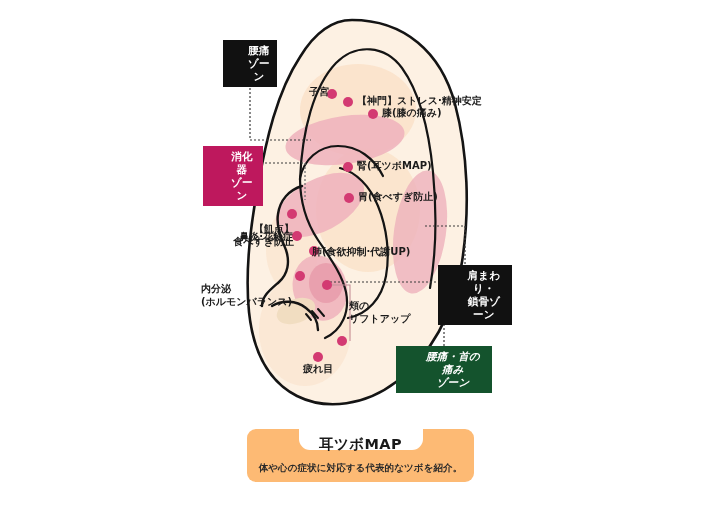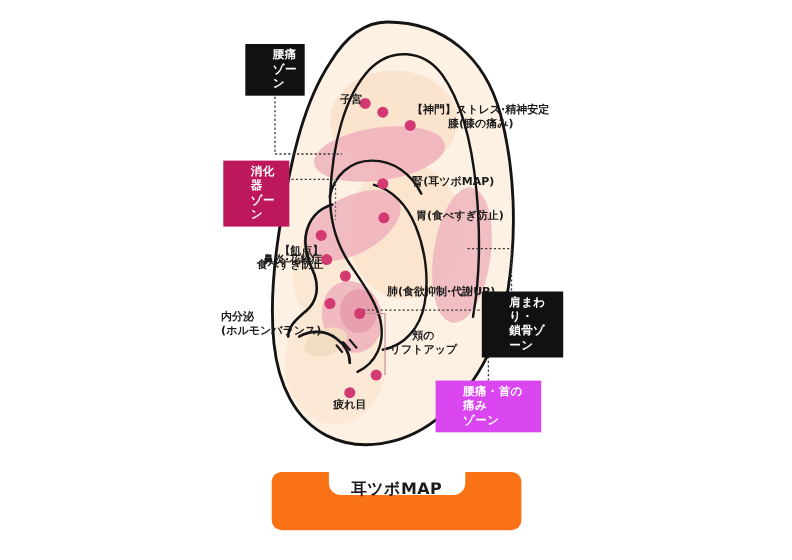--- a/index.html
+++ b/index.html
@@ -21,38 +21,38 @@
   .layer > *{pointer-events:auto;}
 
   
   .zone-box{
     position:absolute;
     background:#111111;
     color:#ffffff;
     font-weight:bold;
     font-size:10.5px;
     line-height:13px;
-    text-align:left;
+    text-align:center;
     padding:4px 7px 4px 25px;
     letter-spacing:.3px;
     white-space:pre-line;
     box-sizing:border-box;
   }
 
   
   .pt-label{
     position:absolute;
     color:#1b1b1b;
     font-size:10px;
     line-height:12.5px;
     white-space:pre-line;
     font-weight:bold;
     letter-spacing:0px;
   }
-  .pt-label.right{text-align:center;}
+  .pt-label.right{text-align:left;}
   .pt-label.left{text-align:right;}
   .pt-label.center{text-align:left;}
 
   
   #caption{
     position:absolute;
     left:247px;top:429px;
     width:227px;height:53px;
     background:#e2e472;
     border-radius:9px;
@@ -199,39 +199,40 @@
   </svg>
 
   <div class="layer">
     <div id="zone-boxes">
         <div class="zone-box" style="left: 223px; top: 40px; width: 54px; min-height: 35px; background: rgb(17, 17, 17); color: rgb(255, 255, 255);">腰痛
 ゾーン</div>
         <div class="zone-box" style="left: 203px; top: 146px; width: 60px; min-height: 35px; background: #be185d; color: rgb(255, 255, 255);">消化器
 ゾーン</div>
         <div class="zone-box" style="left: 438px; top: 265px; width: 74px; min-height: 35px; background: rgb(17, 17, 17); color: rgb(255, 255, 255);">肩まわり・
 鎖骨ゾーン</div>
-        <div class="zone-box" style="left: 396px; top: 346px; width: 96px; min-height: 35px; background: #d946ef; color: rgb(255, 255, 255);">腰痛・首の痛み
+        <div class="zone-box" style="left: 396px; top: 346px; width: 96px; min-height: 35px; background: #14532d; color: rgb(255, 255, 255); font-style: italic;">腰痛・首の痛み
 ゾーン</div>
       </div>
     <div id="pt-labels">
         <div class="pt-label left" style="left: 277px; top: 86px; width: 52px; color: rgb(27, 27, 27);">子宮</div>
         <div class="pt-label right" style="left: 357px; top: 95px; width: 160px; color: rgb(27, 27, 27);">【神門】ストレス·精神安定</div>
         <div class="pt-label right" style="left: 382px; top: 107px; width: 110px; color: rgb(27, 27, 27);">膝(膝の痛み)</div>
         <div class="pt-label right" style="left: 357px; top: 160px; width: 110px; color: rgb(27, 27, 27);">腎(耳ツボMAP)</div>
         <div class="pt-label right" style="left: 358px; top: 191px; width: 120px; color: rgb(27, 27, 27);">胃(食べすぎ防止)</div>
         <div class="pt-label left" style="left: 227px; top: 196px; width: 66px; color: rgb(27, 27, 27); margin-top: 35px;">鼻炎·花粉症</div>
         <div class="pt-label left" style="left: 216px; top: 223px; width: 78px; color: rgb(27, 27, 27);">【飢点】
 食べすぎ防止</div>
-        <div class="pt-label right" style="left: 336px; top: 246px; width: 130px; color: rgb(27, 27, 27); margin-top: 14px;">肺(食欲抑制·代謝UP)</div>
+        <div class="pt-label right" style="left: 312px; top: 246px; width: 130px; color: rgb(27, 27, 27);">肺(食欲抑制·代謝UP)</div>
         <div class="pt-label center" style="left: 201px; top: 283px; width: 110px; color: rgb(27, 27, 27);">内分泌
 (ホルモンバランス)</div>
         <div class="pt-label right" style="left: 349px; top: 300px; width: 72px; color: rgb(27, 27, 27);">頬の
 リフトアップ</div>
         <div class="pt-label center" style="left: 303px; top: 363px; width: 44px; color: rgb(27, 27, 27);">疲れ目</div>
       </div>
 
-    <div id="caption" style="background: #f97316;">
+    <div id="caption" style="background: #fdba74;">
       <div id="caption-notch" style="background: rgb(255, 255, 255);"></div>
       <div id="caption-title">耳ツボMAP</div>
+      <div id="caption-sub">体や心の症状に対応する代表的なツボを紹介。</div>
     </div>
   </div>
 
 </div>
 
 </body></html>

